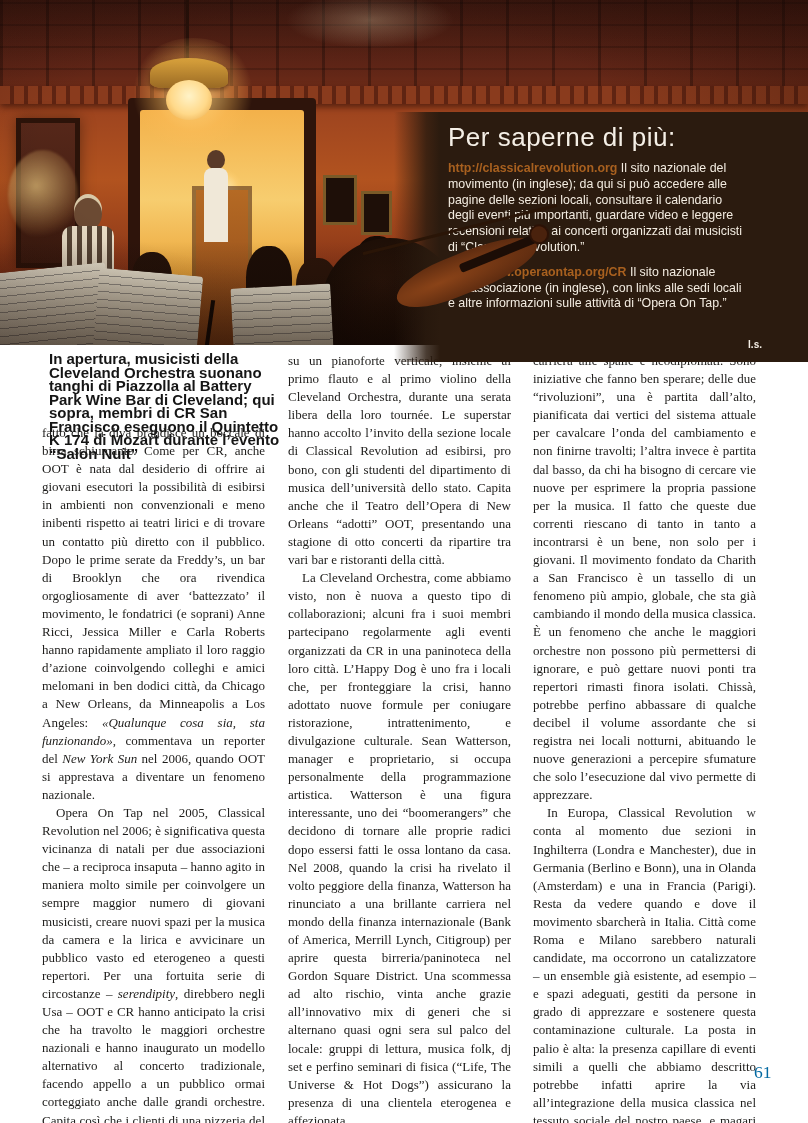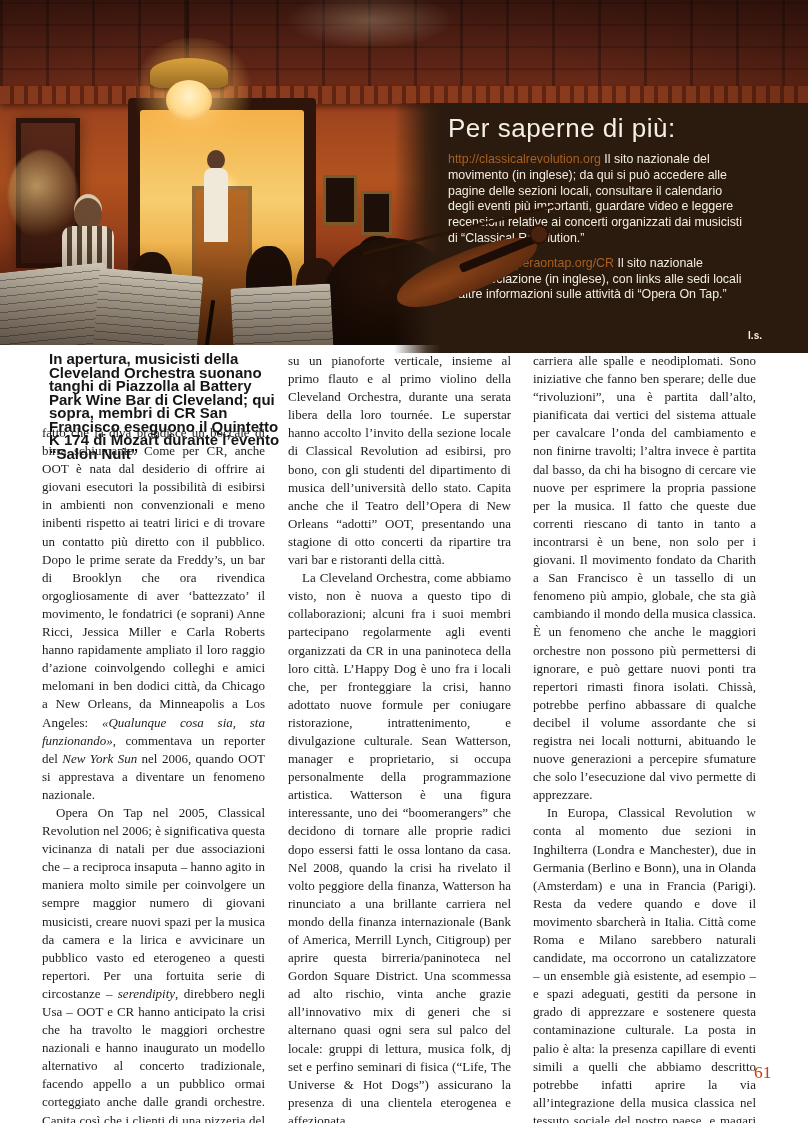--- a/index.html
+++ b/index.html
@@ -102,52 +102,52 @@
   .scroll{position:absolute;left:148px;top:4px;width:16px;height:16px;border-radius:50%;background:#4a220d;box-shadow:0 0 0 2px #2c1206;}
   .bow{position:absolute;left:360px;top:228px;width:200px;height:3px;background:#2a1507;transform:rotate(-14deg);z-index:31;}
   .vignette{
     position:absolute;left:0;top:0;width:100%;height:100%;pointer-events:none;
     background:
       linear-gradient(180deg,rgba(20,5,2,.25) 0%,transparent 18%,transparent 70%,rgba(15,5,2,.45) 100%),
       radial-gradient(ellipse at 42% 42%,transparent 45%,rgba(25,8,4,.38) 90%);
   }
   
   .infobox{
-    position:absolute;left:440px;top:103px;width:368px;height:250px;z-index:20;
+    position:absolute;left:440px;top:112px;width:368px;height:250px;z-index:20;
     background:#2b1b0f;color:#f3ece1;
     font-family:"Liberation Sans",sans-serif;
     padding:10px 63px 0 8px;box-sizing:border-box;
   }
   .box-fade{position:absolute;left:-46px;top:0;width:46px;height:100%;
     background:linear-gradient(90deg,rgba(43,27,15,0) 0%,rgba(43,27,15,.85) 70%,#2b1b0f 100%);}
   .box-title{
     font-size:26px;font-weight:normal;letter-spacing:.5px;color:#f5efe6;
     margin:0 0 9px 0;line-height:30px;
   }
   .box-item{margin:0 0 9px 0;font-size:12.4px;line-height:15.8px;}
-  .box-item .url{font-weight:normal;color:#a8601f;text-decoration:none;word-break:break-all;}
+  .box-item .url{font-weight:bold;color:#a8601f;text-decoration:none;word-break:break-all;}
   .box-item .txt{color:#f3ece1;}
   .signature{position:absolute;right:46px;bottom:12px;font-weight:bold;font-size:10px;color:#f5efe6;}
   
   .caption{
     position:absolute;left:49px;top:352px;width:238px;
     font-family:"Liberation Sans",sans-serif;font-weight:bold;
     font-size:15px;line-height:13.5px;color:#151515;
   }
   .caption p{margin:0;}
   .col{position:absolute;width:223px;font-size:13px;line-height:18.1px;color:#1d1c1a;text-align:justify;}
   .col p{margin:0;}
   .col p.indent{text-indent:14px;}
   .col .it{font-style:italic;}
   .col1{left:42px;top:424px;}
   .col2{left:288px;top:352px;}
   .col3{left:533px;top:352px;}
   .endmark{float:right;font-size:13px;color:#3a3a3a;}
   .pageno{
-    position:absolute;left:754px;top:1062px;font-size:17.5px;color:#c2410c;
+    position:absolute;left:754px;top:1062px;font-size:17.5px;color:#0369a1;
     font-family:"Liberation Serif",serif;
   }
 </style>
 </head>
 <body>
 
 <div class="photo">
   <div class="ceiling"></div>
   <div class="cornice"></div>
   <div class="mirror"></div>

